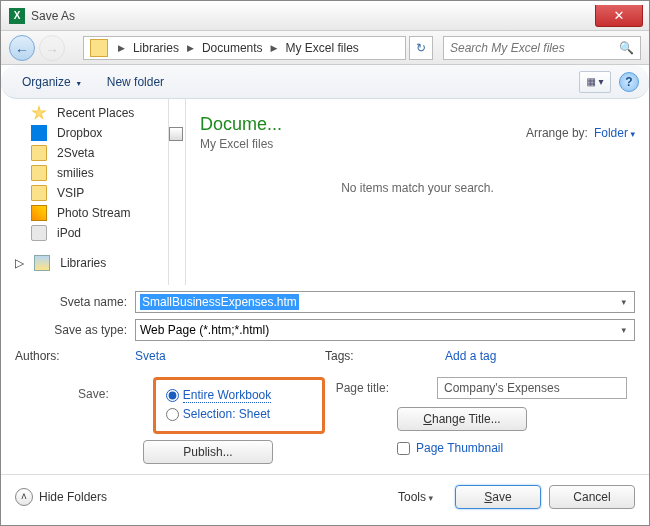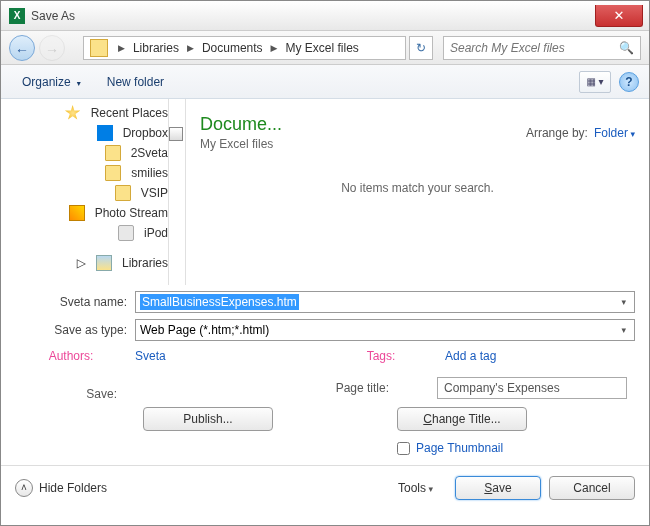--- a/index.html
+++ b/index.html
@@ -19,32 +19,32 @@
 .breadcrumb { flex: 1; height: 24px; border: 1px solid #bbb; background: #fff; display: flex; align-items: center; padding: 0 2px; }
 .breadcrumb .bc-icon { width: 18px; height: 18px; background: #fbe28a; border: 1px solid #d4a93a; margin: 0 4px; }
 .breadcrumb .chev { padding: 0 6px; color: #555; font-size: 9px; }
 .breadcrumb .seg { color: #333; padding: 0 2px; }
 .refresh { width: 24px; height: 24px; border: 1px solid #bbb; background: #fff; margin-left: -1px; display: flex; align-items: center; justify-content: center; color: #3a6ea5; }
 .search { width: 198px; height: 24px; border: 1px solid #bbb; background: #fff; margin-left: 6px; display: flex; align-items: center; padding: 0 6px; }
 .search input { border: none; flex: 1; font-style: italic; color: #888; outline: none; }
 .search .sicon { color: #3a6ea5; }
 
 
-.toolbar { height: 34px; background: linear-gradient(#f8f9fb, #eef1f5); border-bottom: 1px solid #d4dde6; display: flex; align-items: center; padding: 0 10px; }
+.toolbar { height: 34px; background: linear-gradient(#f8f9fb, #eef1f5); border-bottom: 1px solid #d4dde6; display: flex; align-items: center; padding: 0 10px; border-radius: 16px; }
 .toolbar .org { color: #1a3e6e; border: 1px solid transparent; padding: 3px 16px 3px 10px; border-radius: 3px; position: relative; }
 .toolbar .org::after { content: "▾"; font-size: 8px; margin-left: 6px; color: #1a3e6e; }
 .toolbar .newf { color: #1a3e6e; margin-left: 9px; }
 .toolbar .right { margin-left: auto; display: flex; gap: 8px; align-items: center; }
 .toolbar .viewbtn { width: 32px; height: 22px; border: 1px solid #c0cad6; background: linear-gradient(#fff,#eef2f6); border-radius: 2px; display:flex; align-items:center; justify-content:center; font-size:10px; color:#446; }
 .toolbar .help { width: 20px; height: 20px; border-radius: 50%; border: 1px solid #5aa0e0; background: radial-gradient(#cfe8ff,#8ac0f0); color: #1a4e8a; display:flex;align-items:center;justify-content:center; font-weight:bold; }
 
 
 .main { display: flex; height: 186px; }
 .tree { width: 168px; border-right: 1px solid #e0e0e0; padding: 4px 0; overflow: hidden; }
-.tree .item { display: flex; align-items: center; height: 20px; padding-left: 30px; gap: 10px; color: #333; justify-content: flex-end; }
+.tree .item { display: flex; align-items: center; height: 20px; padding-left: 30px; gap: 10px; color: #333; }
 .tree .item.lib { padding-left: 14px; margin-top: 10px; }
 .tree .ico { width: 16px; height: 16px; display: inline-block; }
 .ico.star { background: radial-gradient(#ffe28a,#f0b000); clip-path: polygon(50% 0,61% 35%,98% 35%,68% 57%,79% 91%,50% 70%,21% 91%,32% 57%,2% 35%,39% 35%); }
 .ico.dropbox { background: #007ee5; }
 .ico.folder { background: #fbe28a; border: 1px solid #d4a93a; border-radius: 1px; }
 .ico.photo { background: linear-gradient(45deg,#ff8c00,#ffd700); border: 1px solid #c08000; }
 .ico.ipod { background: #e8e8e8; border: 1px solid #aaa; border-radius: 2px; }
 .ico.libs { background: linear-gradient(#b8d8f0,#fbe28a); border: 1px solid #8aa; }
 .sliver { width: 16px; background: #fff; display:flex; align-items:flex-start; padding-top:28px; }
 .sliver .thumb { width: 14px; height: 14px; border: 1px solid #888; background: linear-gradient(#fff,#ddd); }
@@ -59,21 +59,21 @@
 
 
 .form { padding: 6px 14px 10px 14px; }
 .fldrow { display: flex; align-items: center; margin-bottom: 6px; }
 .fldrow label { width: 120px; text-align: right; padding-right: 8px; color: #444; }
 .fldrow .field { flex: 1; height: 22px; border: 1px solid #999; background: #fff; display:flex; align-items:center; padding: 0 4px; }
 .fldrow .field .sel { background: #3399ff; color: #fff; padding: 1px 2px; }
 .fldrow .field .dd { font-size: 9px; color: #555; padding: 0 4px; }
 .metarow { display: flex; margin-top: 8px; }
 .metacol { flex: 1; display: flex; }
-.metacol label { width: 120px; text-align: center; padding-right: 8px; color: #ec4899; }
+.metacol label { width: 120px; text-align: left; padding-right: 8px; color: #404040; }
 .metacol .val { color: #1a5cbf; }
 
 .savesec { display: flex; margin-top: 14px; }
 .savecol1 { width: 310px; padding-left: 62px; }
 .savecol2 { flex: 1; }
 .highlight { border: 3px solid #e8742c; border-radius: 4px; padding: 8px 10px 6px 10px; width: 210px; margin-left: 36px; }
 .radioline { display:flex; align-items:center; gap:4px; margin-bottom: 4px; }
 .radioline input { accent-color: #1a5cbf; }
 .radioline .rlab { color: #1a5cbf; }
 .radioline .rlab.dotted { border-bottom: 1px dotted #1a5cbf; }
@@ -212,20 +212,30 @@
     <div class="metacol">
       <label>Tags:</label>
       <span class="val">Add a tag</span>
     </div>
   </div>
 
   <div class="savesec">
     <div class="savecol1">
       <div style="display:flex">
         <div style="width:48px; text-align:right; padding-right:8px; padding-top:10px; color:#555">Save:</div>
+        <div class="highlight">
+          <div class="radioline">
+            <input type="radio" checked="" style="">
+            <span class="rlab dotted">Entire Workbook</span>
+          </div>
+          <div class="radioline">
+            <input type="radio" style="">
+            <span class="rlab">Selection: Sheet</span>
+          </div>
+        </div>
       </div>
       <button class="win pubbtn"><span>Publish...</span></button>
     </div>
     <div class="savecol2">
       <div class="ptrow">
         <label>Page title:</label>
         <input readonly="" value="Company's Expenses" style="">
       </div>
       <button class="win chgbtn"><span class="ul">C</span><span>hange Title...</span></button>
       <div class="chkrow">

